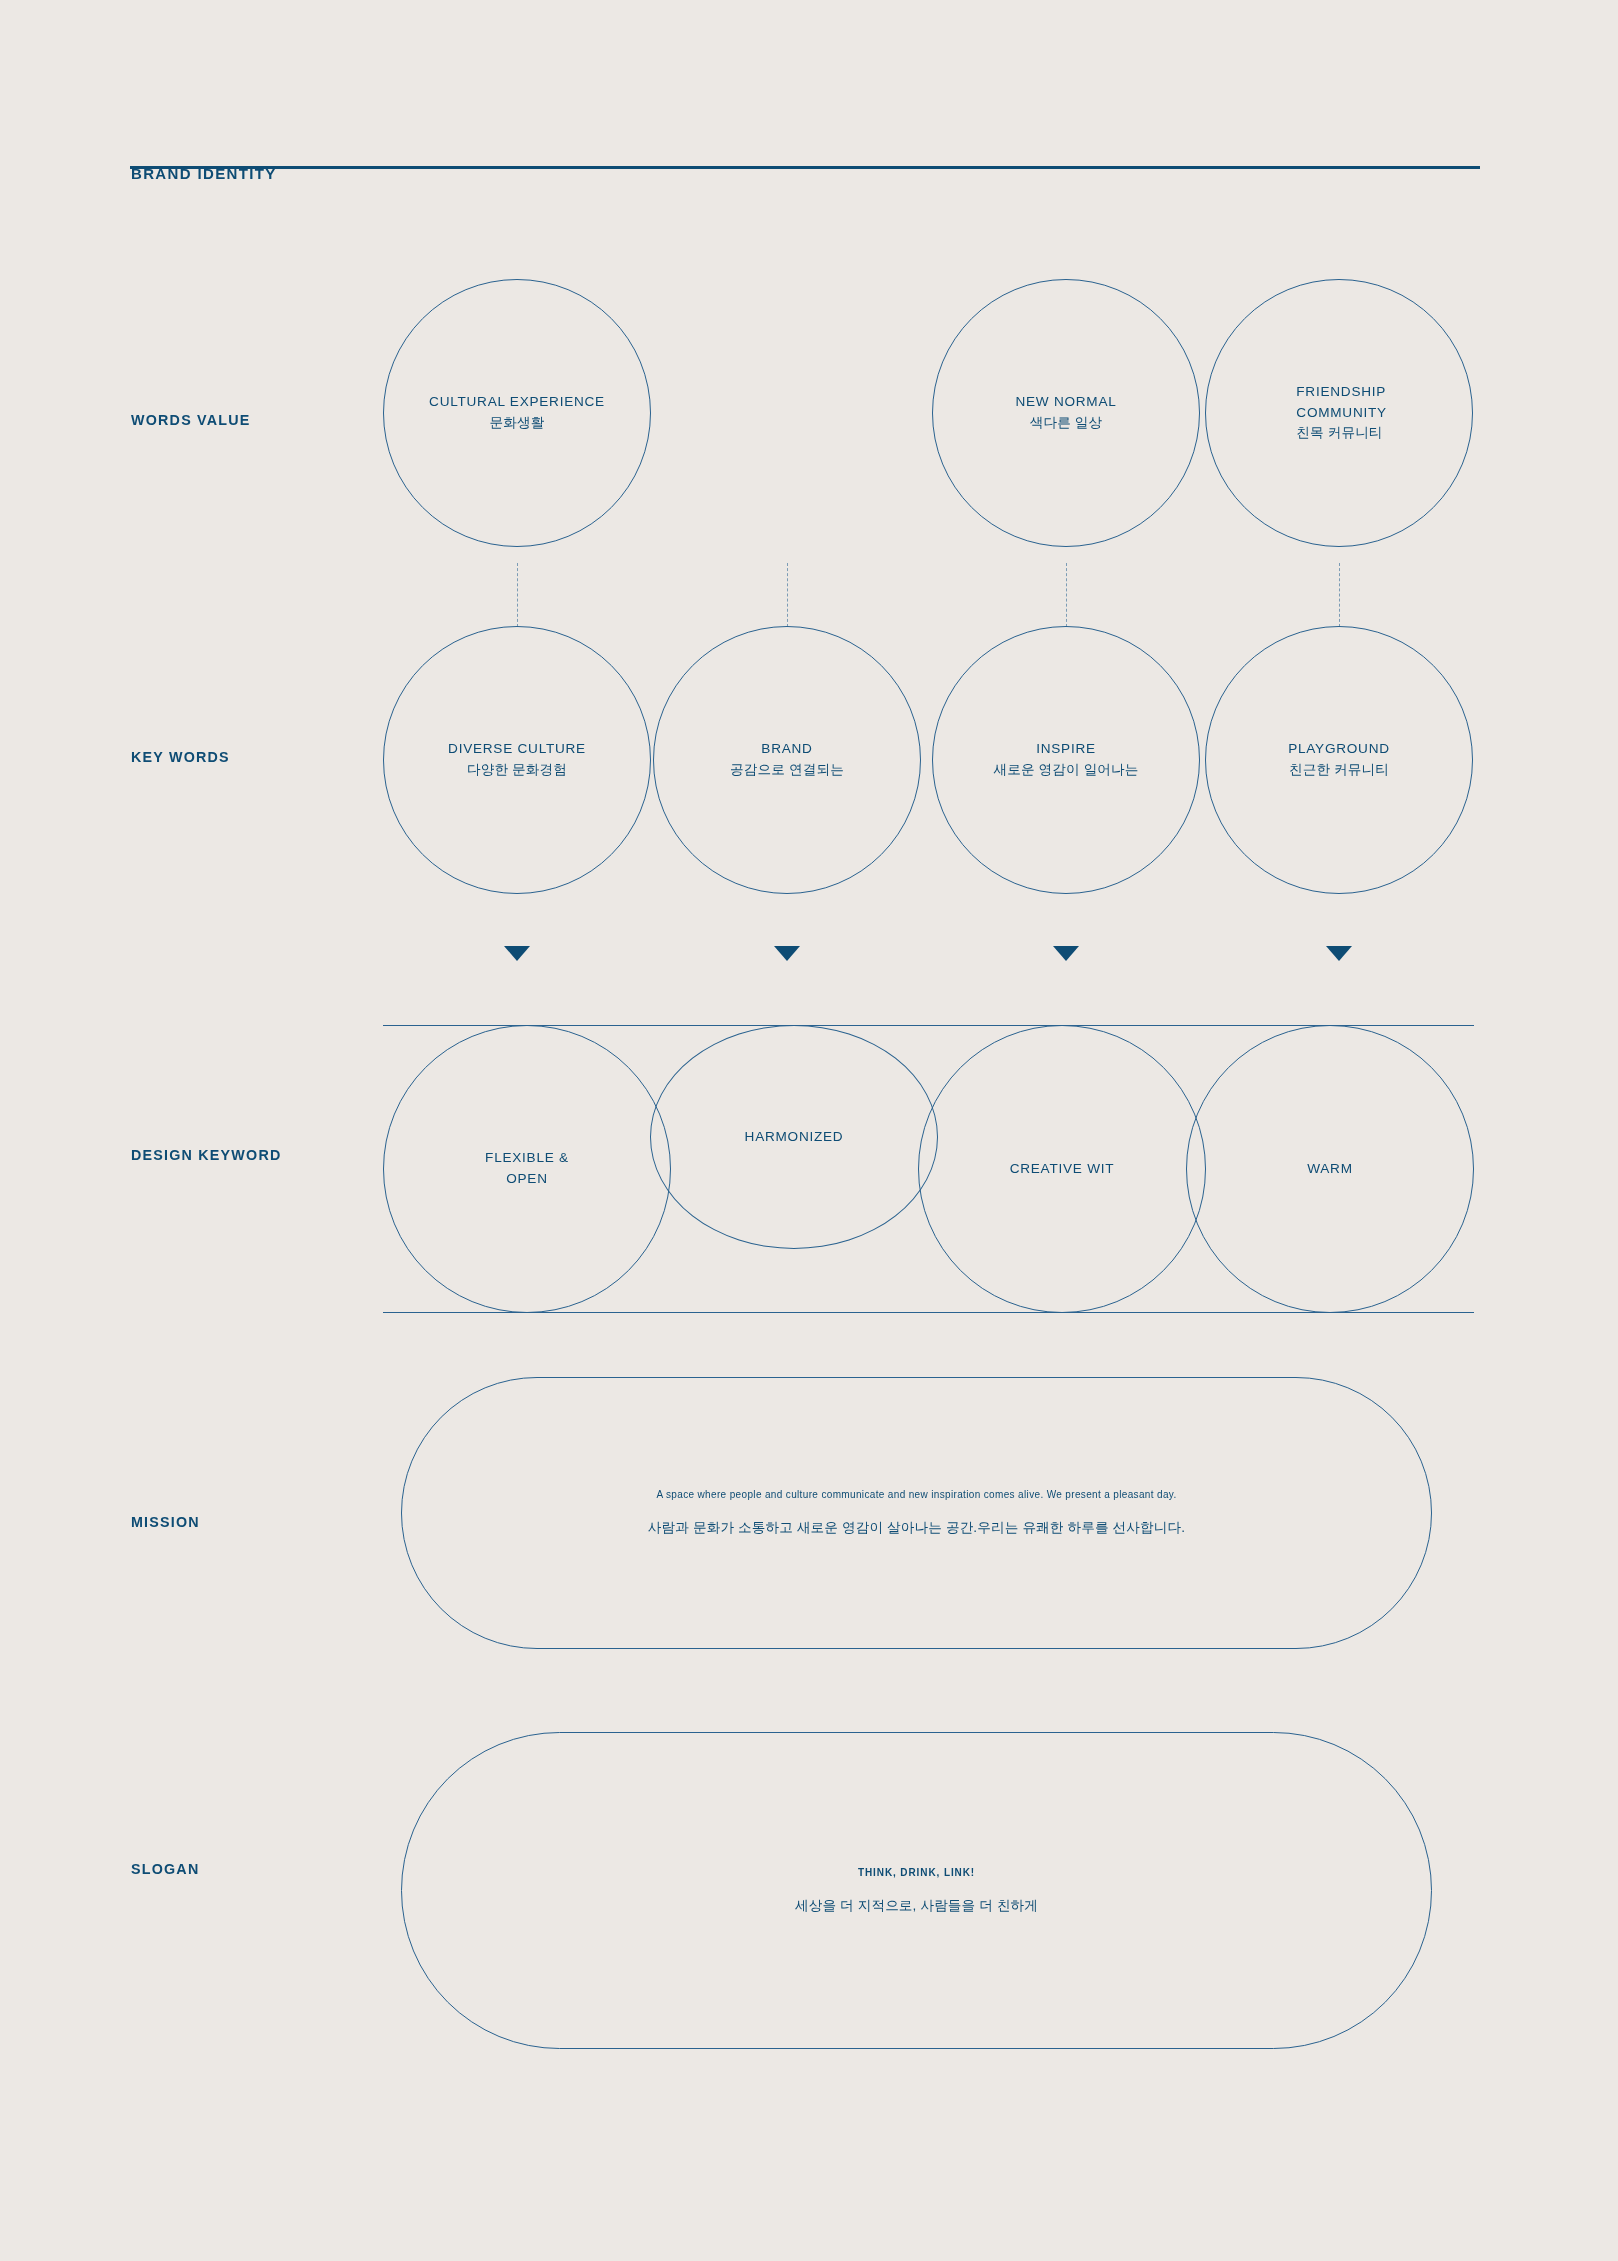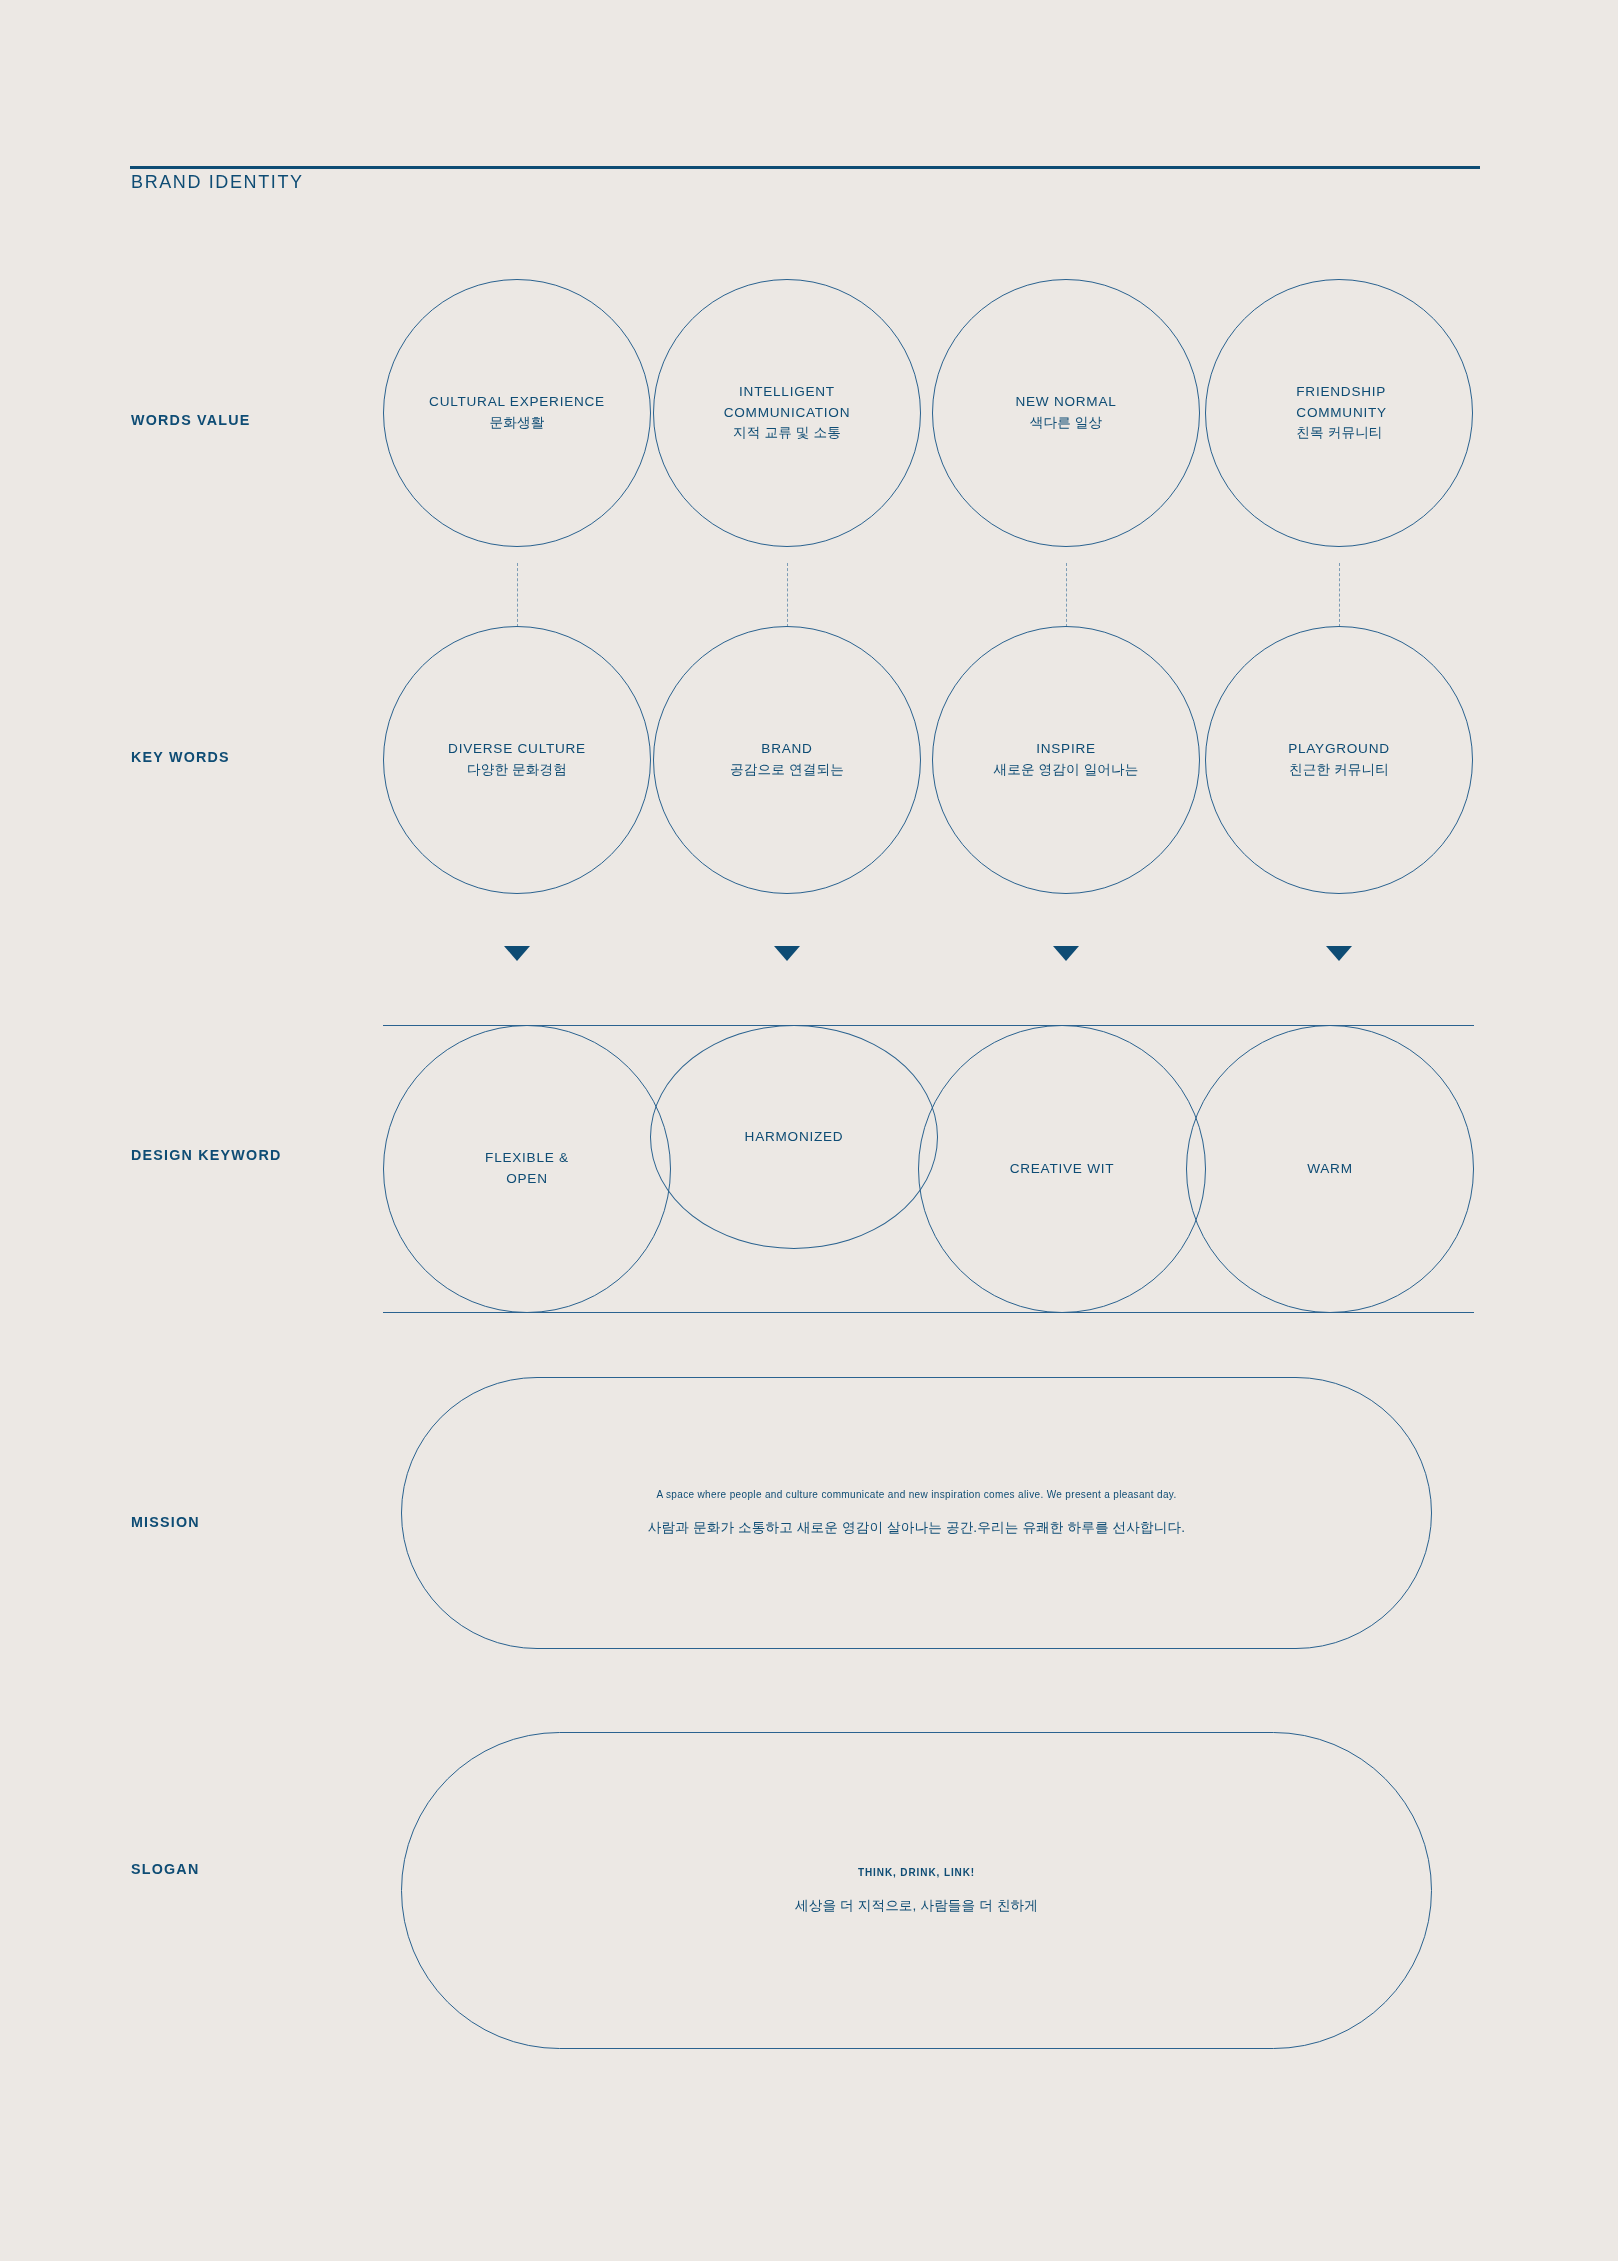--- a/index.html
+++ b/index.html
@@ -20,22 +20,22 @@
   }
 
   #sheet{ position:relative; width:1619px; height:2261px; }
 
   
   #top-rule{
     position:absolute; left:130px; top:166px; width:1350px; height:2.6px;
     background:var(--ink);
   }
   #page-title{
-    position:absolute; left:131px; top:172px;
-    font-size:18px; font-weight:normal; letter-spacing:.09em;
+    position:absolute; left:131px; top:165px;
+    font-size:15px; font-weight:bold; letter-spacing:.09em;
   }
 
   
   .row-label{
     position:absolute; left:131px;
     font-size:14.3px; font-weight:bold; letter-spacing:.085em;
     white-space:nowrap;
   }
   #lbl-core    { top:412px; }
   #lbl-key     { top:749px; }
@@ -138,27 +138,20 @@
   <div class="row-label" id="lbl-design">DESIGN KEYWORD</div>
   <div class="row-label" id="lbl-mission">MISSION</div>
   <div class="row-label" id="lbl-slogan">SLOGAN</div>
 
   <div class="circle" id="cv0">
     <div class="ctext">
       <div>CULTURAL EXPERIENCE</div>
       <div class="ko">문화생활</div>
     </div>
   </div>
-  <div class="circle" id="cv1">
-    <div class="ctext">
-      <div>INTELLIGENT</div>
-      <div>COMMUNICATION</div>
-      <div class="ko">지적 교류 및 소통</div>
-    </div>
-  </div>
   <div class="circle" id="cv2">
     <div class="ctext">
       <div>NEW NORMAL</div>
       <div class="ko">색다른 일상</div>
     </div>
   </div>
   <div class="circle" id="cv3">
     <div class="ctext">
       <div>FRIENDSHIP</div>
       <div>COMMUNITY</div>

